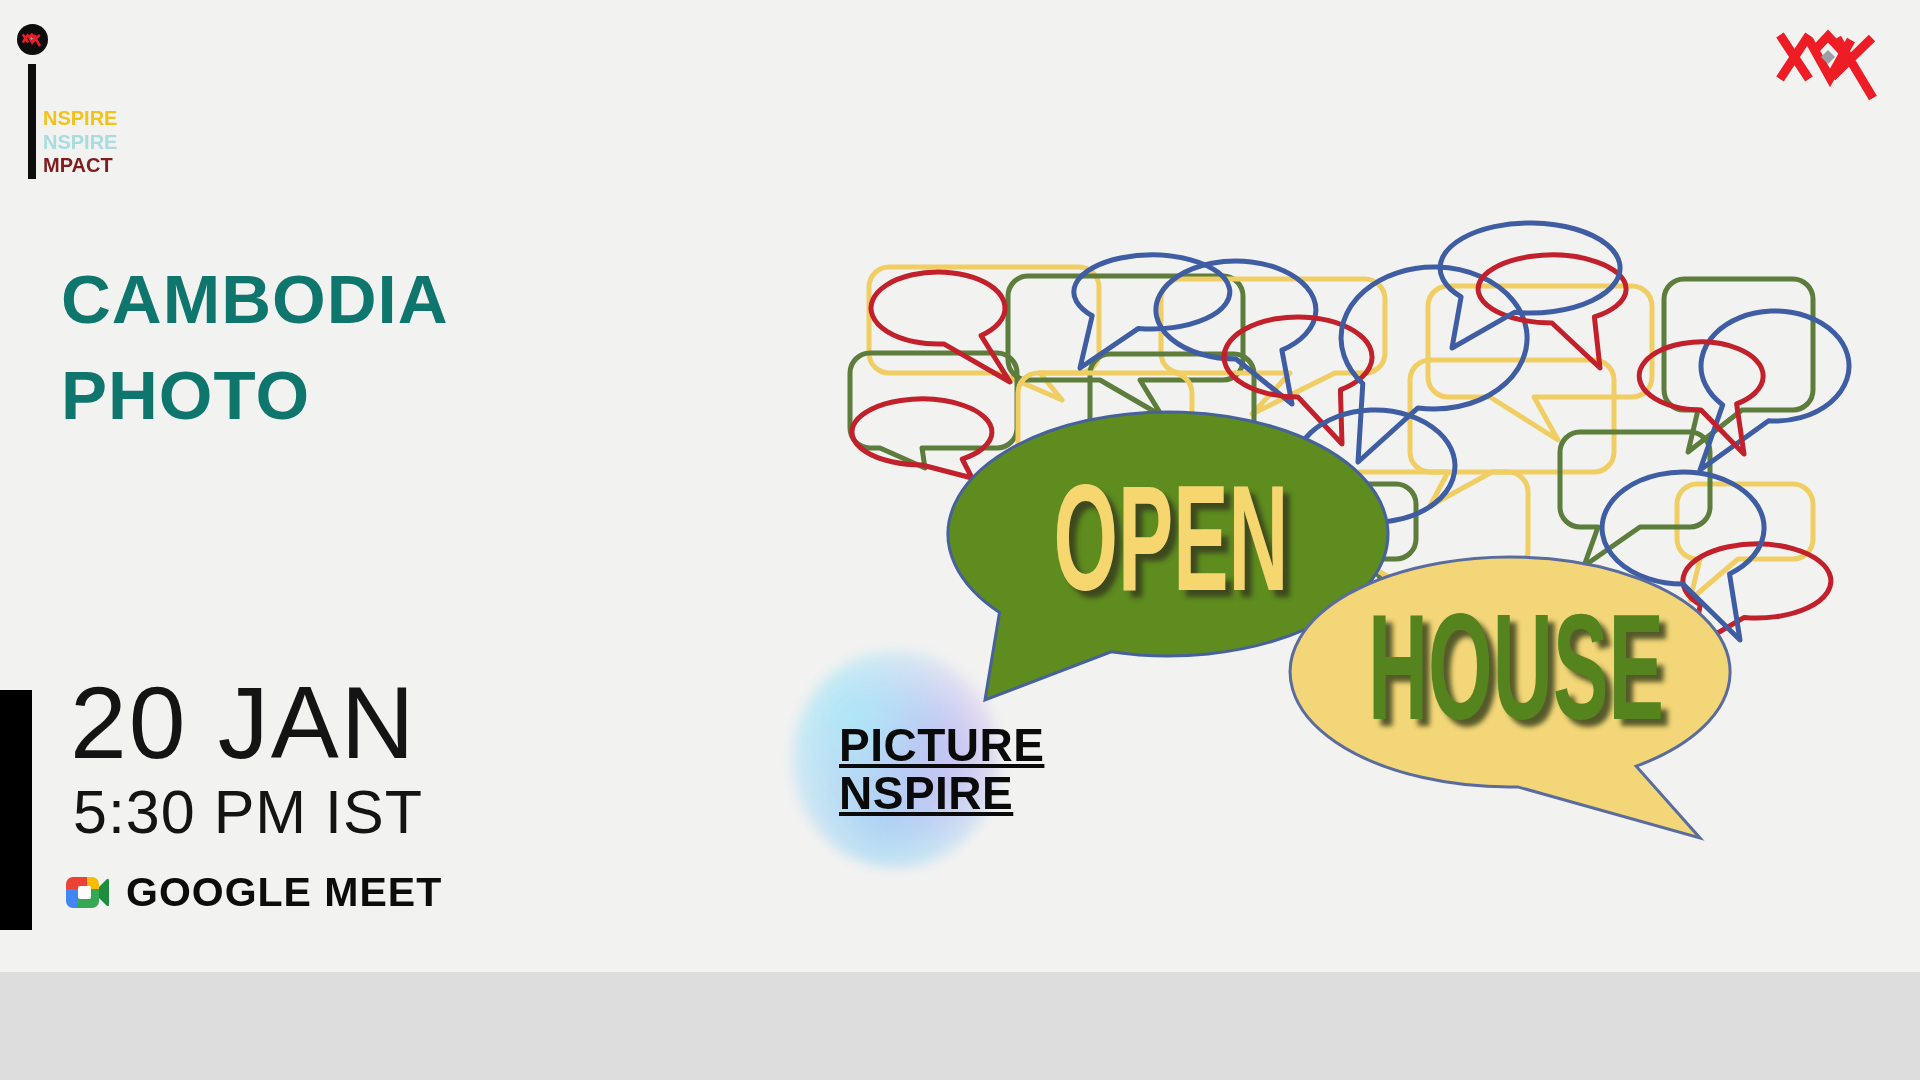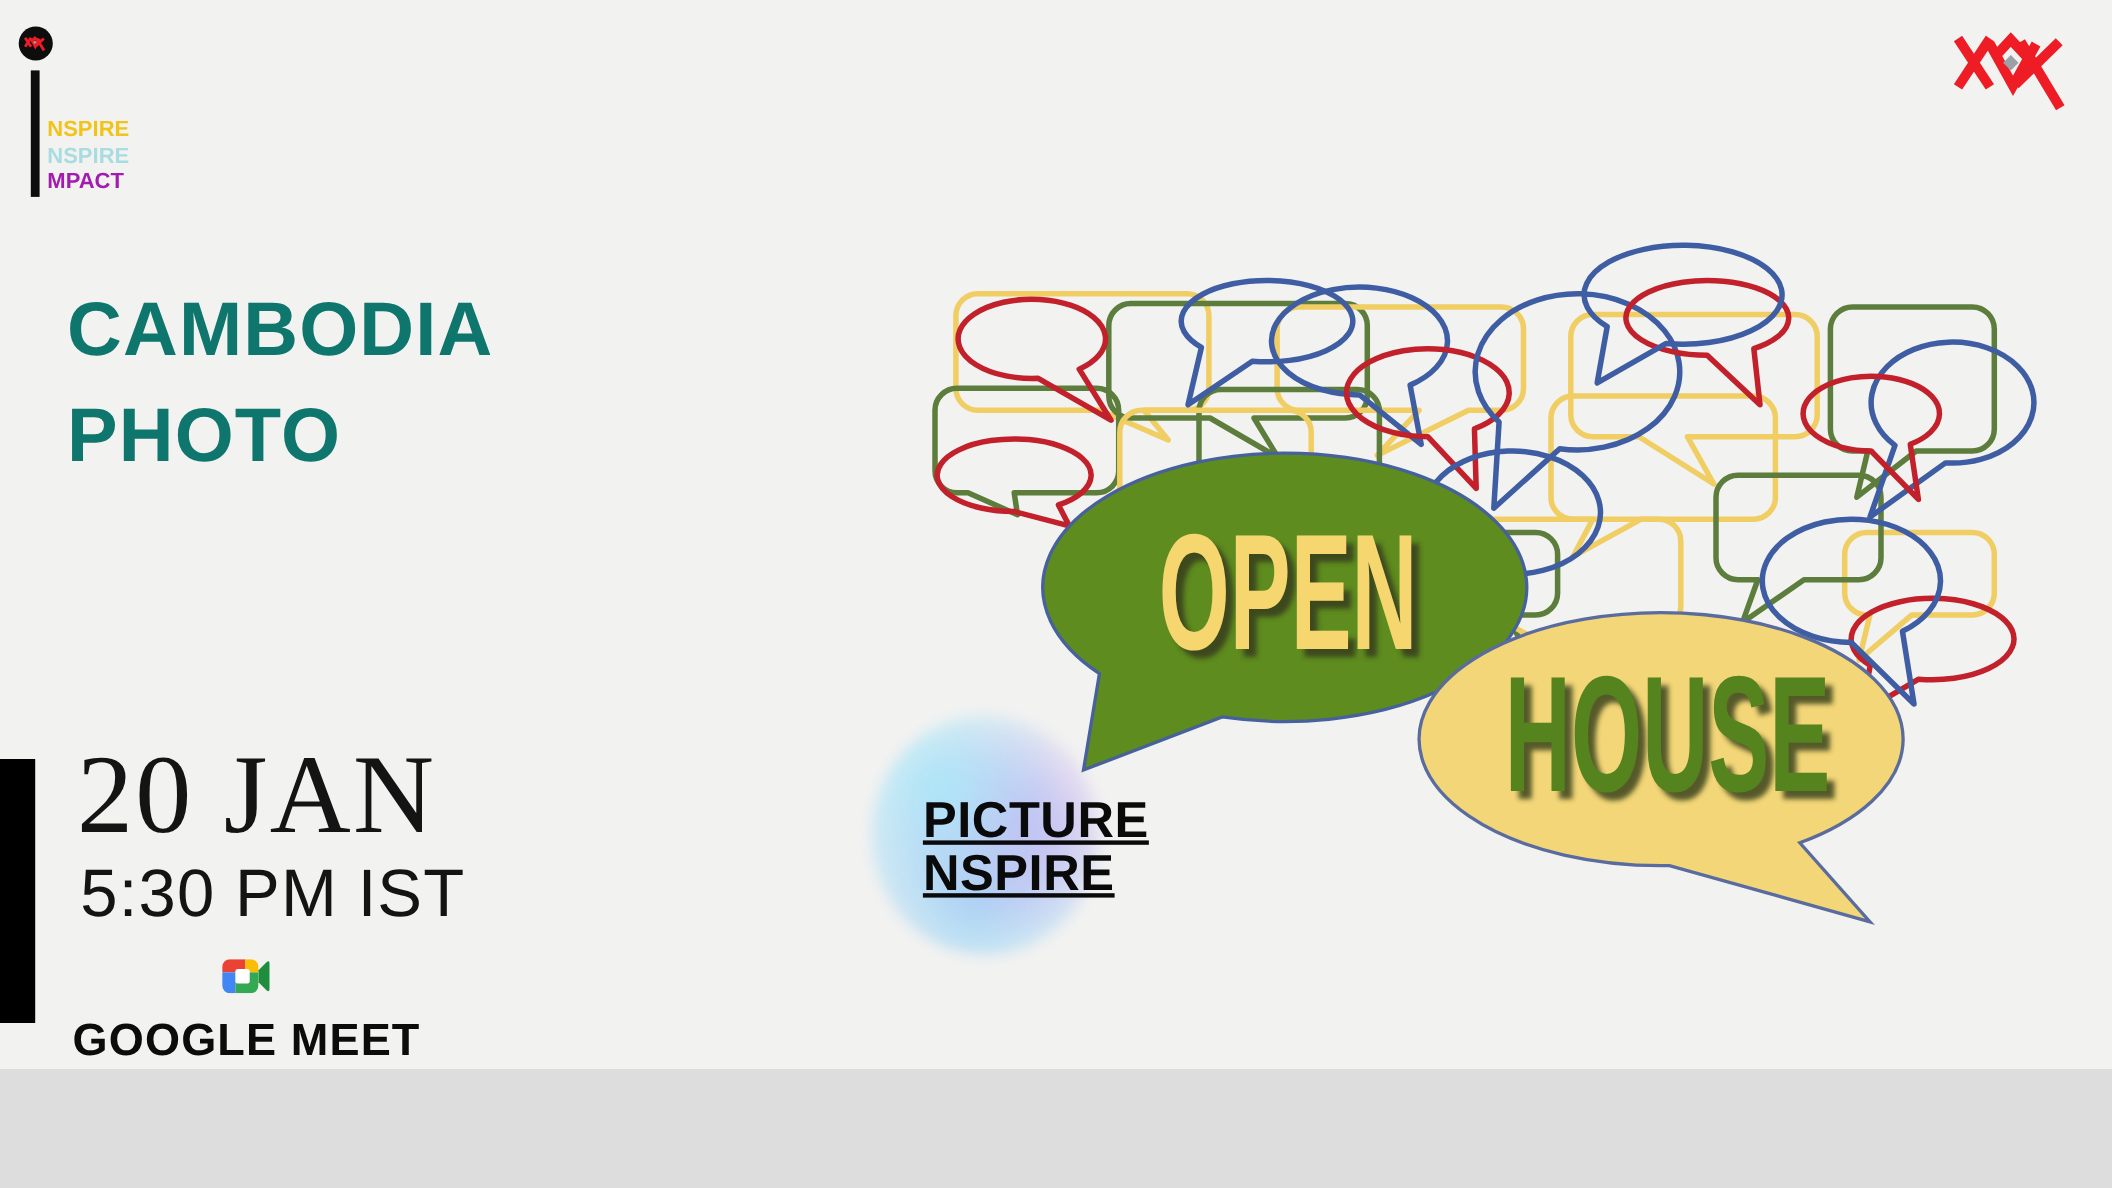--- a/index.html
+++ b/index.html
@@ -13,24 +13,24 @@
   .brand-words{position:absolute;left:43px;top:107px;font-weight:700;font-size:20px;
                line-height:23.5px;letter-spacing:0px;}
   
   .corner-logo{position:absolute;left:1770px;top:18px;}
   
   .title{position:absolute;left:61px;top:252px;font-weight:700;font-size:69px;line-height:96px;
          color:#0f766e;letter-spacing:1px;}
   
   .accent-bar{position:absolute;left:0;top:690px;width:32px;height:240px;background:#000;}
   .ev-date{position:absolute;left:70px;top:672px;font-size:102px;font-weight:300;line-height:1;
-           color:#141414;letter-spacing:2px;font-family:Liberation Serif, serif;}
+           color:#141414;letter-spacing:2px;}
   .ev-time{position:absolute;left:73px;top:782px;font-size:61px;font-weight:300;line-height:1;
            color:#141414;letter-spacing:1px;}
-  .meet-row{position:absolute;left:66px;top:869px;display:flex;align-items:center;gap:16px;flex-direction:column;}
+  .meet-row{position:absolute;left:66px;top:869px;display:flex;align-items:center;gap:16px;}
   .meet-label{font-size:41px;font-weight:700;color:#0c0c0c;letter-spacing:1px;}
   
   .art{position:absolute;left:0;top:0;z-index:2;}
   .blob{position:absolute;left:792px;top:650px;width:208px;height:218px;border-radius:50%;z-index:1;
         background:
          radial-gradient(circle at 30% 30%, rgba(171,230,247,.95) 0%, rgba(171,230,247,0) 55%),
          radial-gradient(circle at 62% 45%, rgba(197,180,240,.9) 0%, rgba(197,180,240,0) 60%),
          radial-gradient(circle at 45% 75%, rgba(160,215,245,.9) 0%, rgba(160,215,245,0) 65%),
          radial-gradient(circle at 50% 50%, rgba(208,196,245,.85) 0%, rgba(242,242,241,0) 72%);
         filter:blur(6px);}
@@ -52,21 +52,21 @@
           <path d="M39 22 L60 60 L81 22"></path>
           <path d="M67 20 L103 80 M102 20 L62 59"></path>
         </g>
         <polygon class="xmark-diamond" points="58,30 67,39 58,48 49,39" fill="#9aa0a6"></polygon>
       </svg>
     </div>
     <div class="brand-stem"></div>
     <div class="brand-words">
       <div style="color: rgb(242, 195, 24);">NSPIRE</div>
       <div style="color: rgb(169, 220, 224);">NSPIRE</div>
-      <div style="color: #a21caf;">MPACT</div>
+      <div style="color: #7f1d1d;">MPACT</div>
     </div>
   </div>
 
   <svg class="corner-logo" width="130" height="95" viewBox="0 0 130 95">
     <g class="xmark-stroke" fill="none" stroke-width="9" stroke="#ee1c24">
       <path d="M10 17 L39 61 M39 17 L10 61"></path>
       <path d="M44 33 L58 18 L72 33"></path>
       <path d="M39 22 L60 60 L81 22"></path>
       <path d="M67 20 L103 80 M102 20 L62 59"></path>
     </g>

